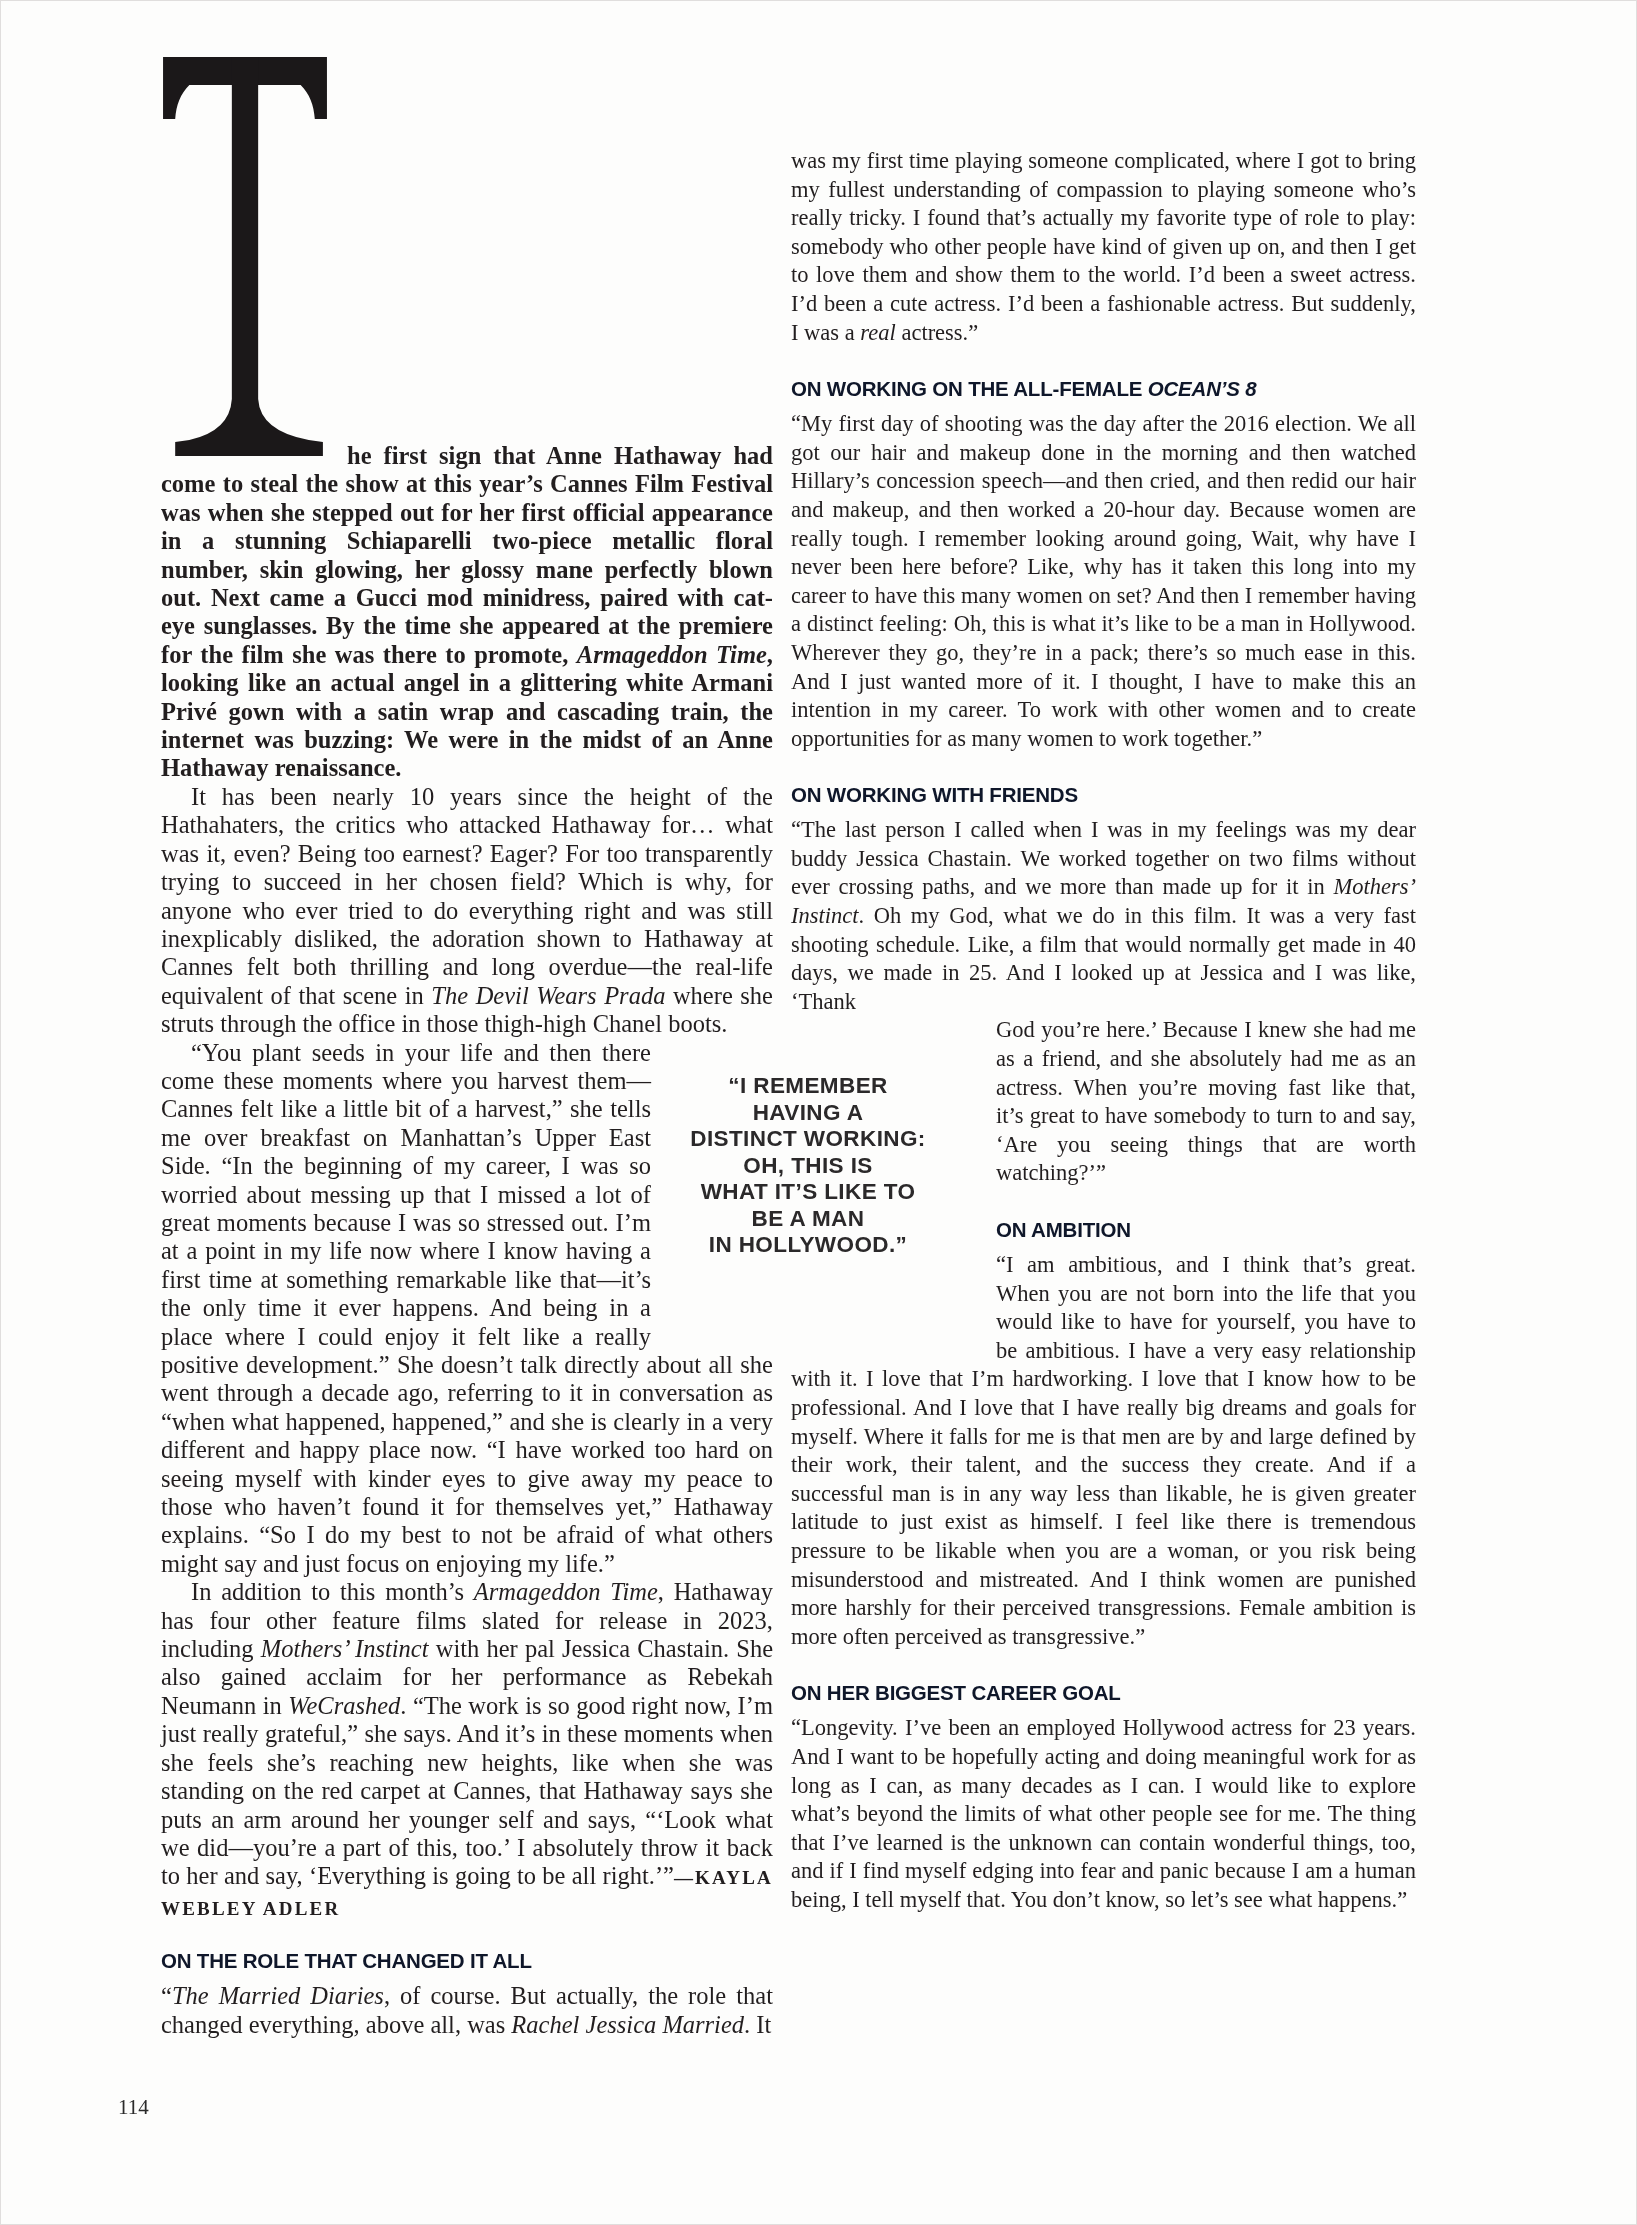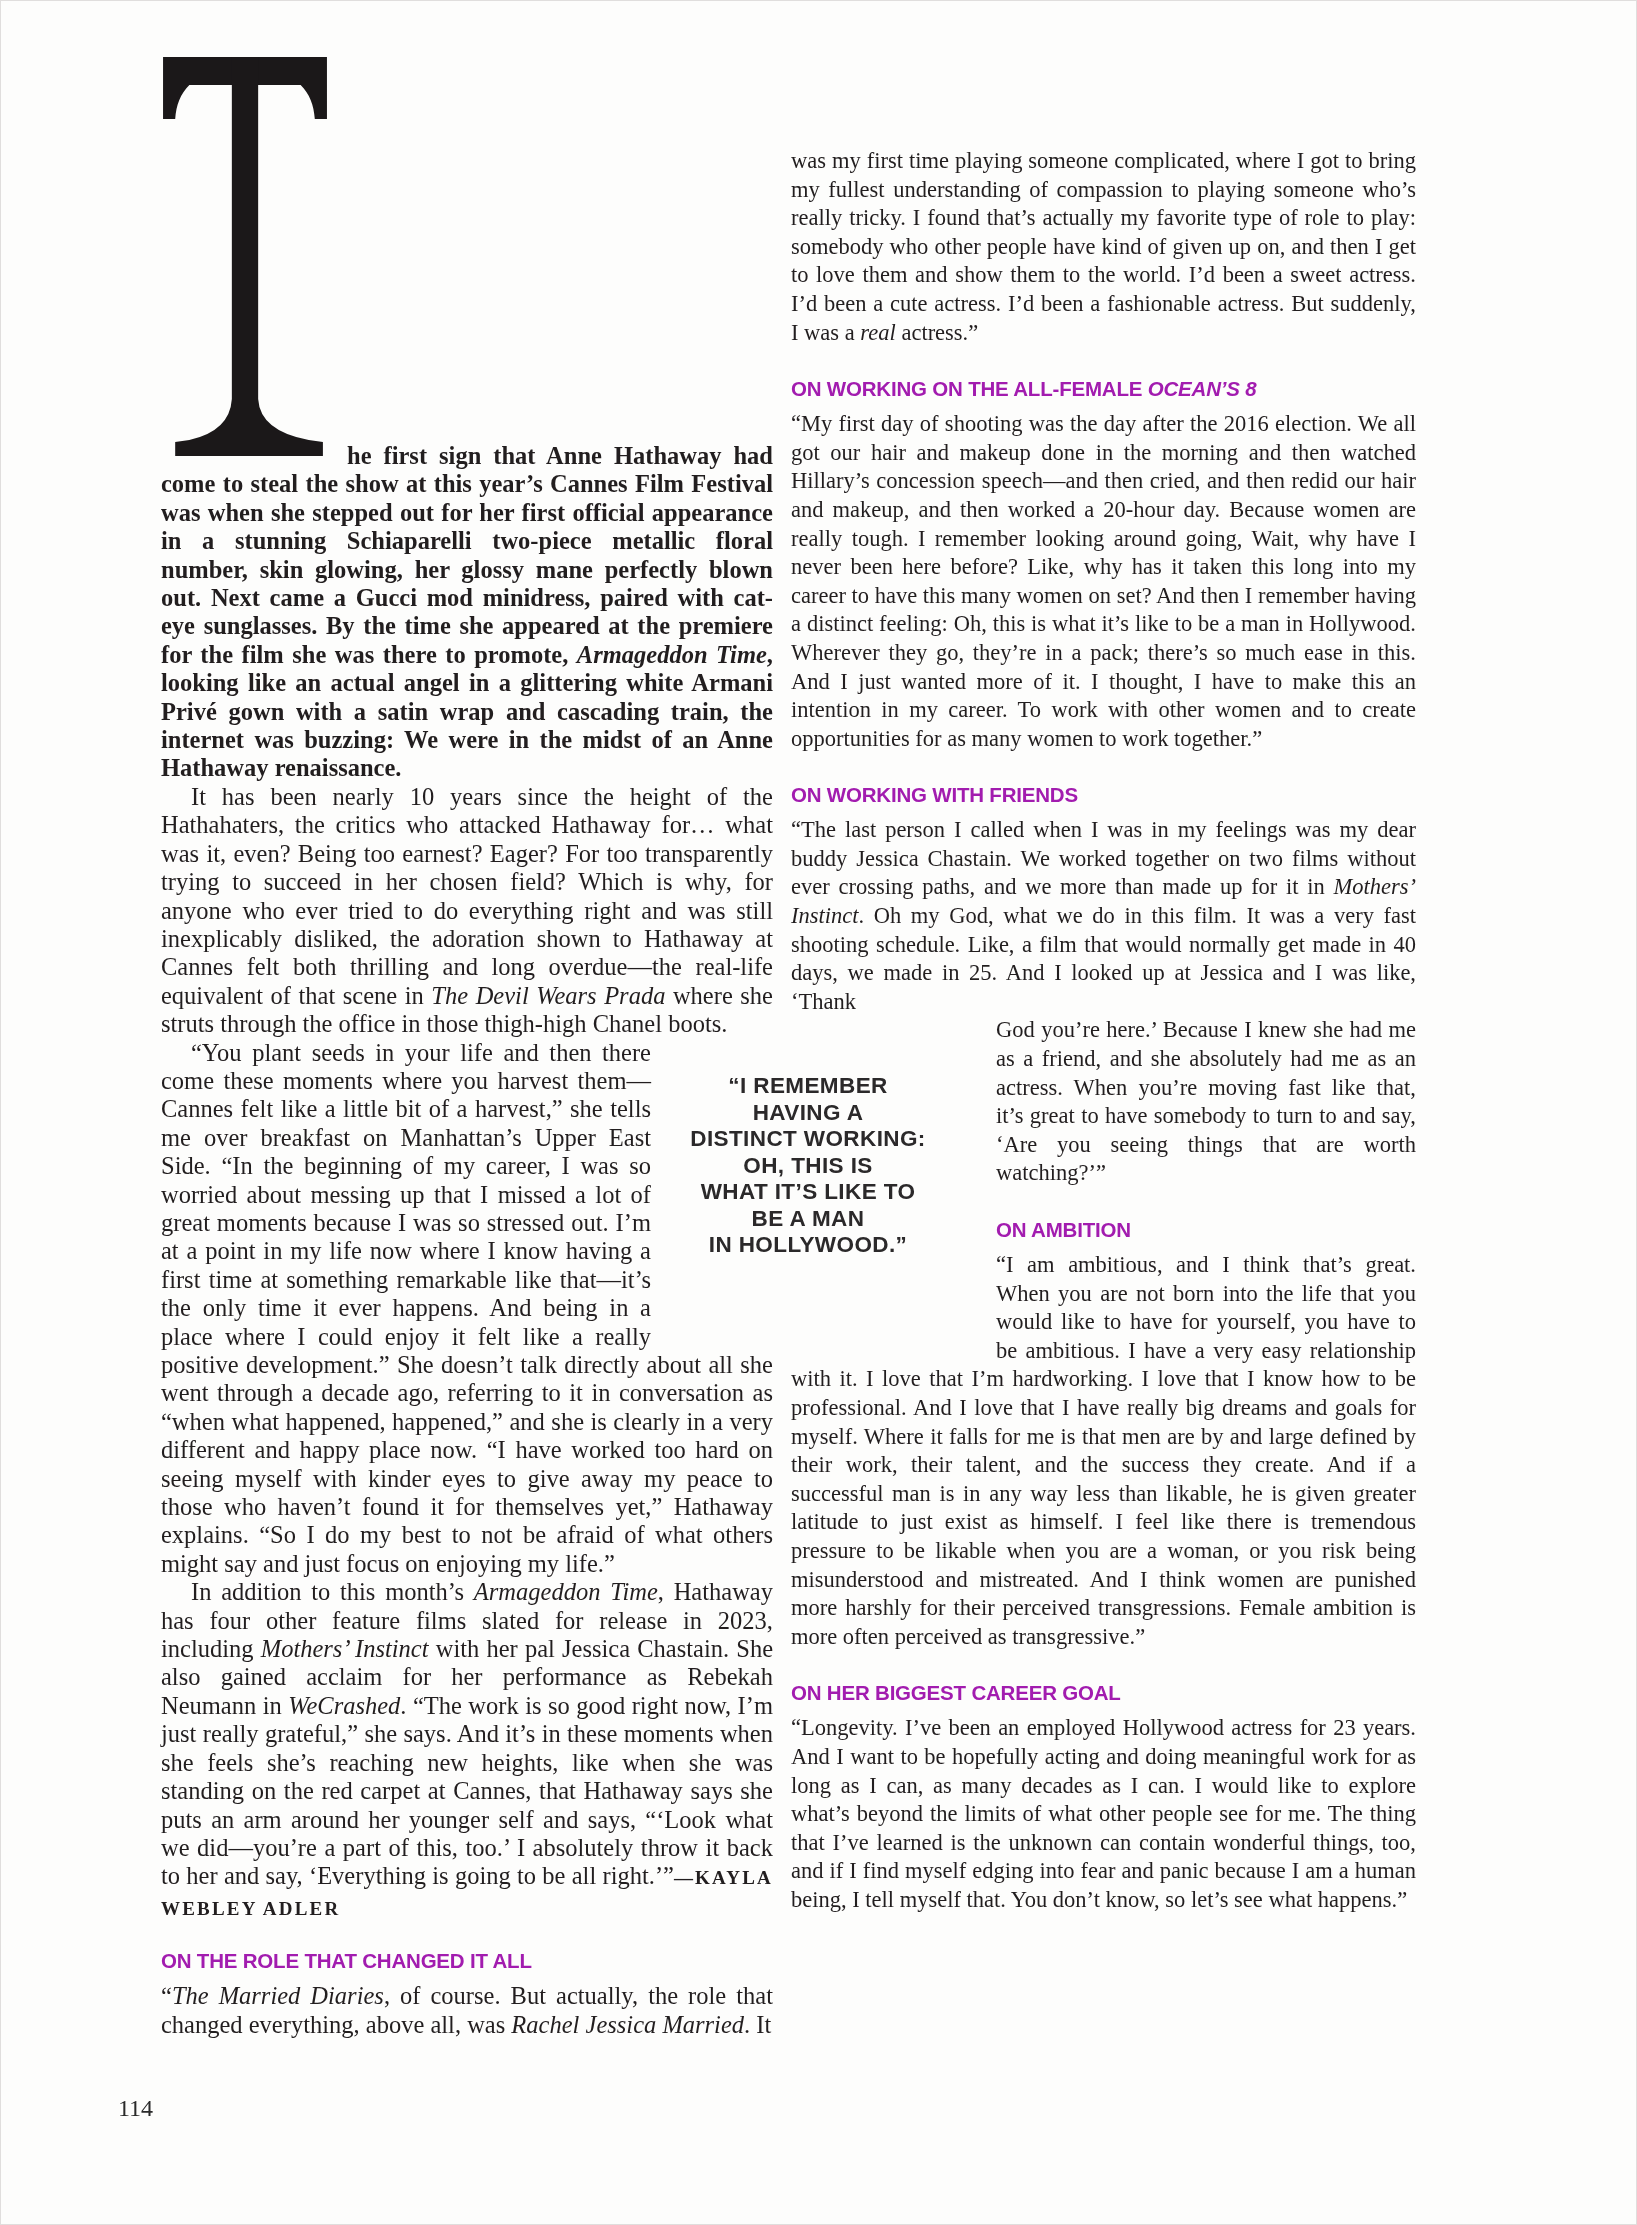--- a/index.html
+++ b/index.html
@@ -20,21 +20,21 @@
   .col-right{left:790px;top:146px;width:625px;font-size:22.5px;line-height:28.6px;}
   p{margin:0;padding:0;}
   p.indent{text-indent:30px;}
   p.dropcap-line{text-indent:186px;font-weight:bold;}
   .it{font-style:italic;}
   .sec{
     font-family:"Liberation Sans", sans-serif;
     font-weight:700;
     font-size:20.5px;line-height:24px;
     letter-spacing:-0.2px;
-    color:#a21caf;
+    color:#0f172a;
     margin:30px 0 9px 0;
     text-align:left;
   }
   .col-left .sec{margin-top:26px;}
   .byline{
     font-weight:700;
     font-size:19px;
     letter-spacing:2.2px;
   }
   .wrapR{float:right;width:122px;height:292px;}
@@ -46,21 +46,21 @@
     font-weight:700;
     font-size:22.5px;line-height:26.5px;
     letter-spacing:0.4px;
     color:#2b292a;
     text-align:center;
     white-space:pre-line;
   }
   .pagenum{
     position:absolute;left:117px;top:2094px;
     font-family:"Liberation Serif", serif;
-    font-size:24px;color:#2a2a2a;
+    font-size:21px;color:#2a2a2a;
   }
 </style>
 </head>
 <body>
 
 <div class="page">
 
   <svg class="dropcap" viewBox="0 0 170 404" preserveAspectRatio="none" aria-hidden="true">
     <g fill="#1b1819">
       <path d="M4 0 H166 V28 H4 Z"></path>

